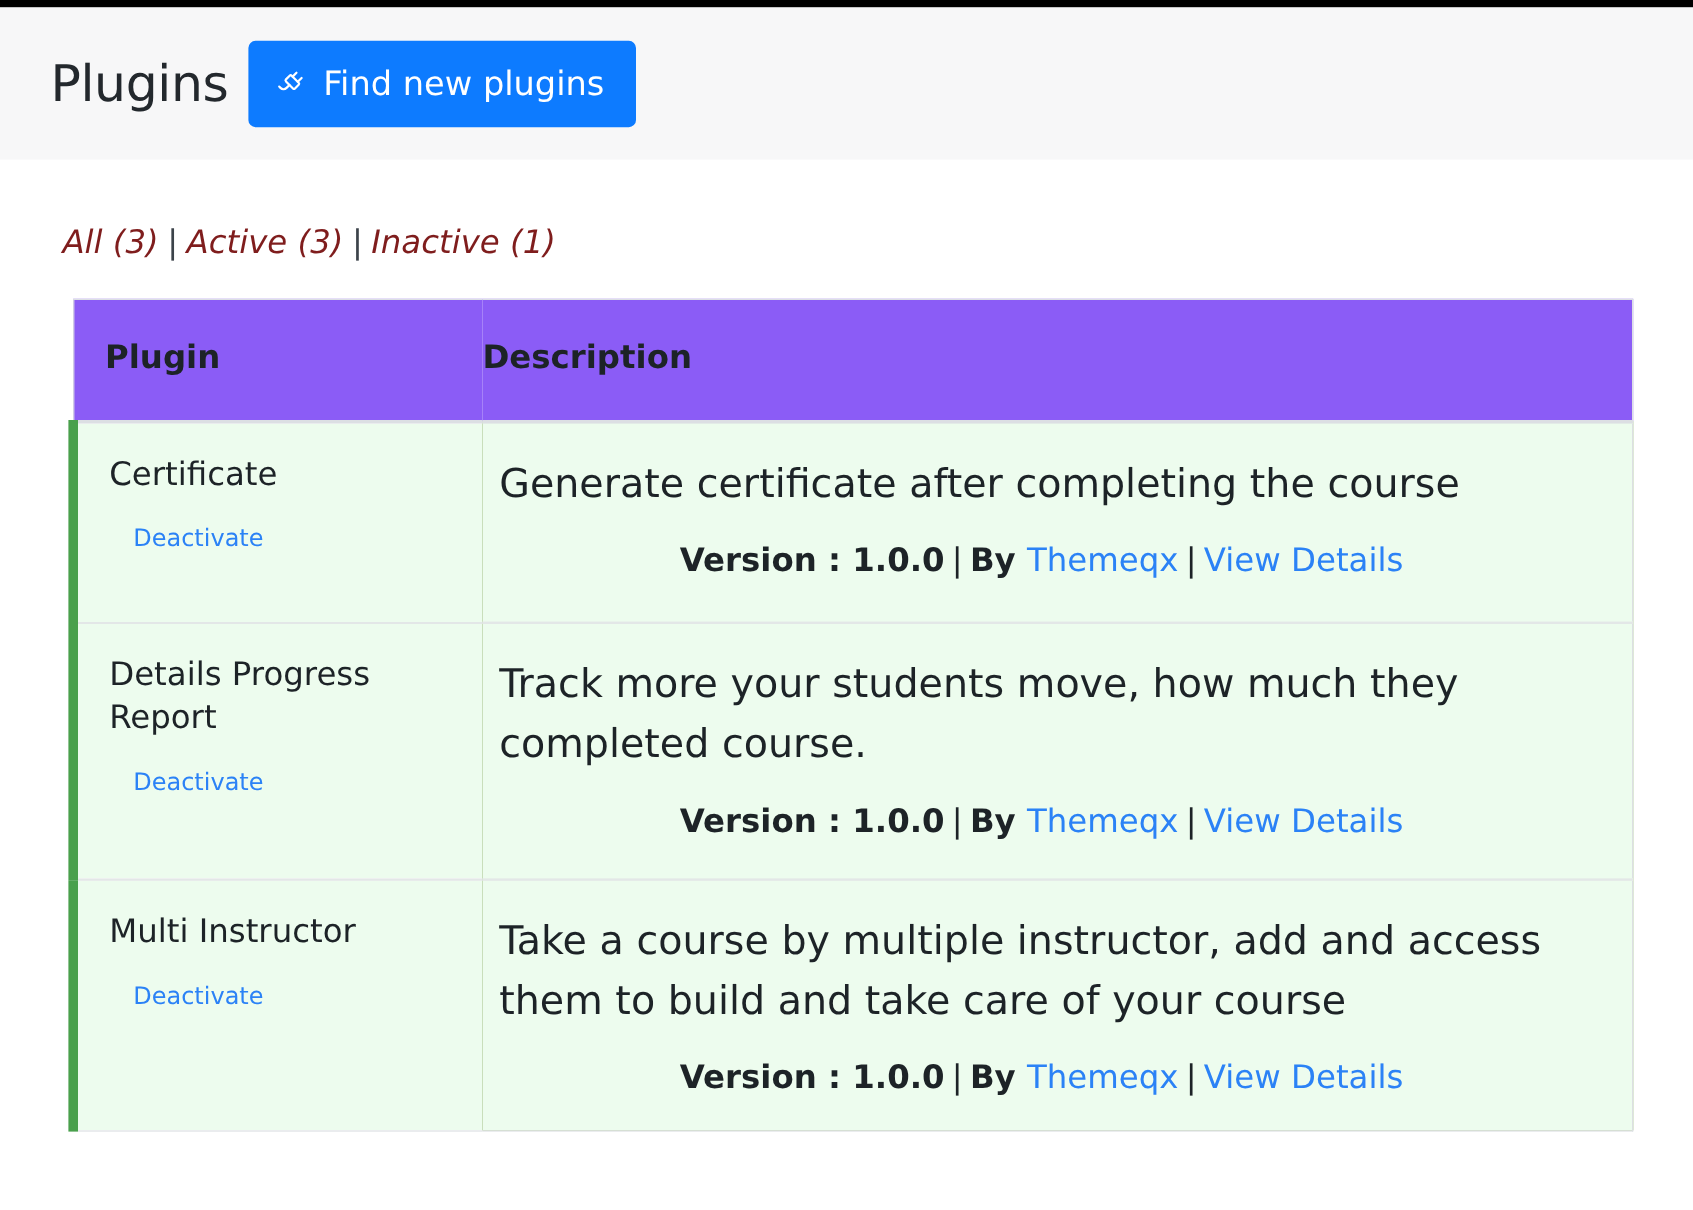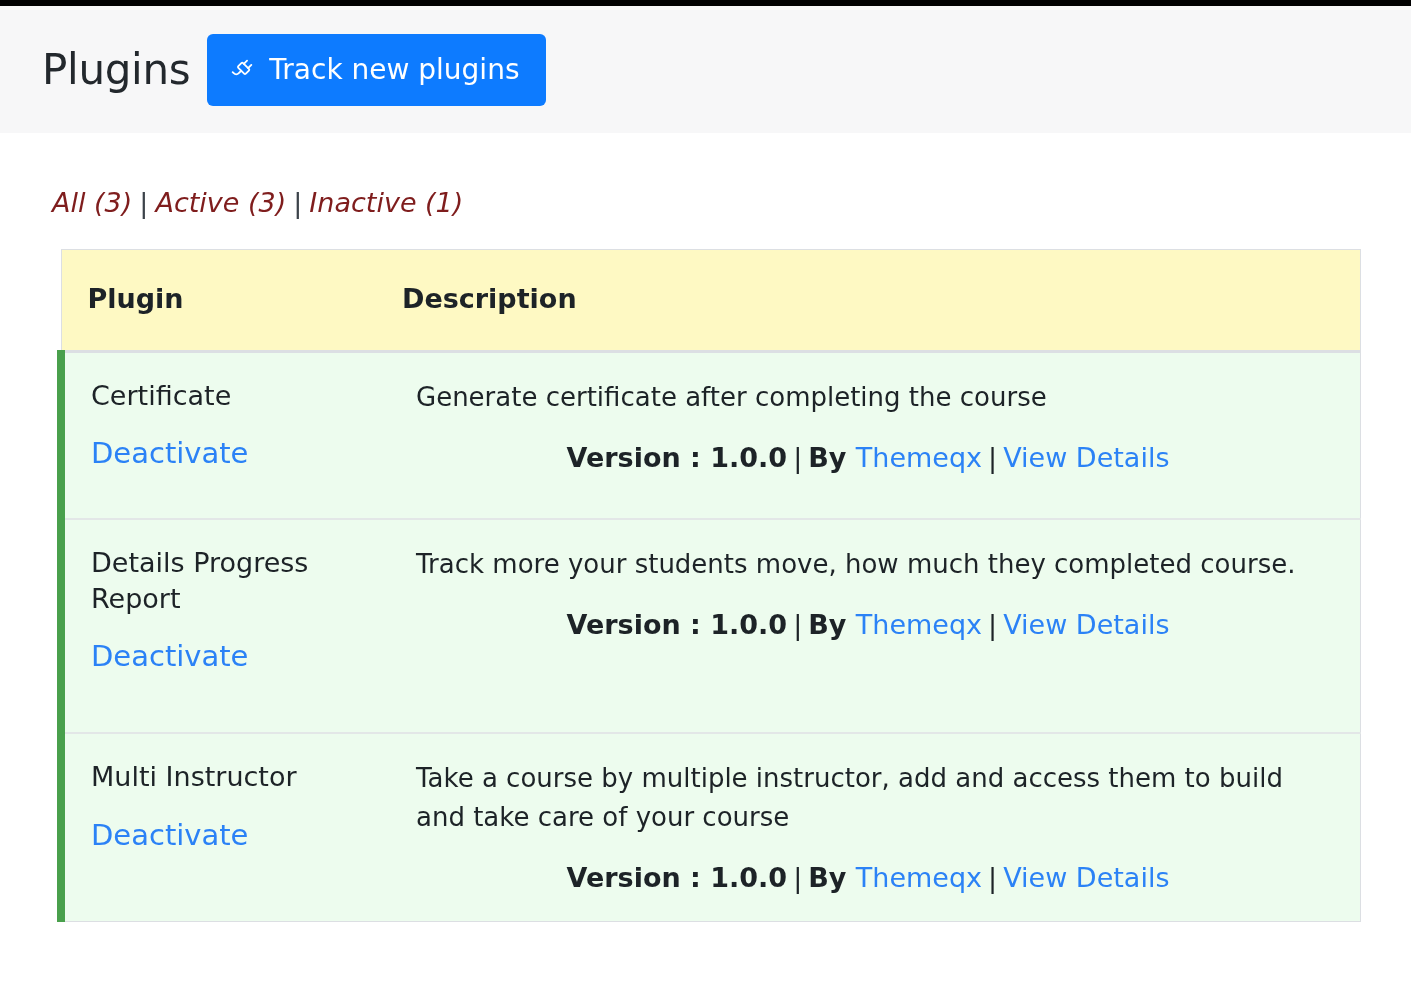--- a/index.html
+++ b/index.html
@@ -91,21 +91,21 @@
     border: 1px solid #dcdfe3;
     table-layout: fixed;
   }
   table.plugins thead th {
     text-align: left;
     font-size: 27px;
     font-weight: 700;
     color: #1d2327;
     padding: 33px 0 36px 0;
     border-bottom: 3px solid #dcdfe3;
-    background: #fef9c3;
+    background: #8b5cf6;
   }
   th.col-plugin   { width: 341px; padding-left: 26px !important; }
   th.col-desc     { width: auto; margin-top: 20px; }
 
   tbody tr.plugin-row { background: #4d7c0f; }
   tbody tr.plugin-row + tr.plugin-row td { border-top: 2px solid #e3e7e7; }
 
   tbody td {
     vertical-align: top;
     padding: 0;
@@ -121,31 +121,32 @@
   }
 
   .plugin-name {
     font-size: 27px;
     line-height: 1.32;
     color: #1d2327;
     font-weight: 400;
   }
   .plugin-actions {
     margin-top: 23px;
-    font-size: 29px;
+    font-size: 20px;
     line-height: 1.2;
+    margin-left: 20px;
   }
   .plugin-actions a {
     color: #2b82f6;
     text-decoration: none;
     cursor: pointer;
   }
 
   .plugin-desc {
-    font-size: 26px;
+    font-size: 33px;
     line-height: 1.5;
     color: #1d2327;
     font-weight: 400;
   }
   .plugin-meta {
     margin-top: 25px;
     font-size: 27px;
     line-height: 1.2;
     color: #1d2327;
     font-weight: 700;
@@ -173,21 +174,21 @@
   <button class="find-plugins-btn">
     <span class="plug-icon">
       <svg viewBox="0 0 24 24" width="26" height="26" aria-hidden="true">
         <g transform="rotate(45 12 12)">
           <path d="M9.2 2.6v4.2M14.8 2.6v4.2" stroke="#ffffff" stroke-width="1.7" stroke-linecap="round" fill="none"></path>
           <rect x="7.1" y="6.8" width="9.8" height="6.2" rx="1.1" stroke="#ffffff" stroke-width="1.7" fill="none"></rect>
           <path d="M12 13v3.2a3.3 3.3 0 0 1-3.3 3.3H7.3" stroke="#ffffff" stroke-width="1.7" stroke-linecap="round" fill="none"></path>
         </g>
       </svg>
     </span>
-    <span>Track new plugins</span>
+    <span>Find new plugins</span>
   </button>
 </div>
 
 <div class="subsubsub">
   <a href="#">All (3)</a><span class="sep">|</span><a href="#">Active (3)</a><span class="sep">|</span><a href="#">Inactive (1)</a>
 </div>
 
 <div class="plugins-table-wrap">
   <table class="plugins">
     <thead>

